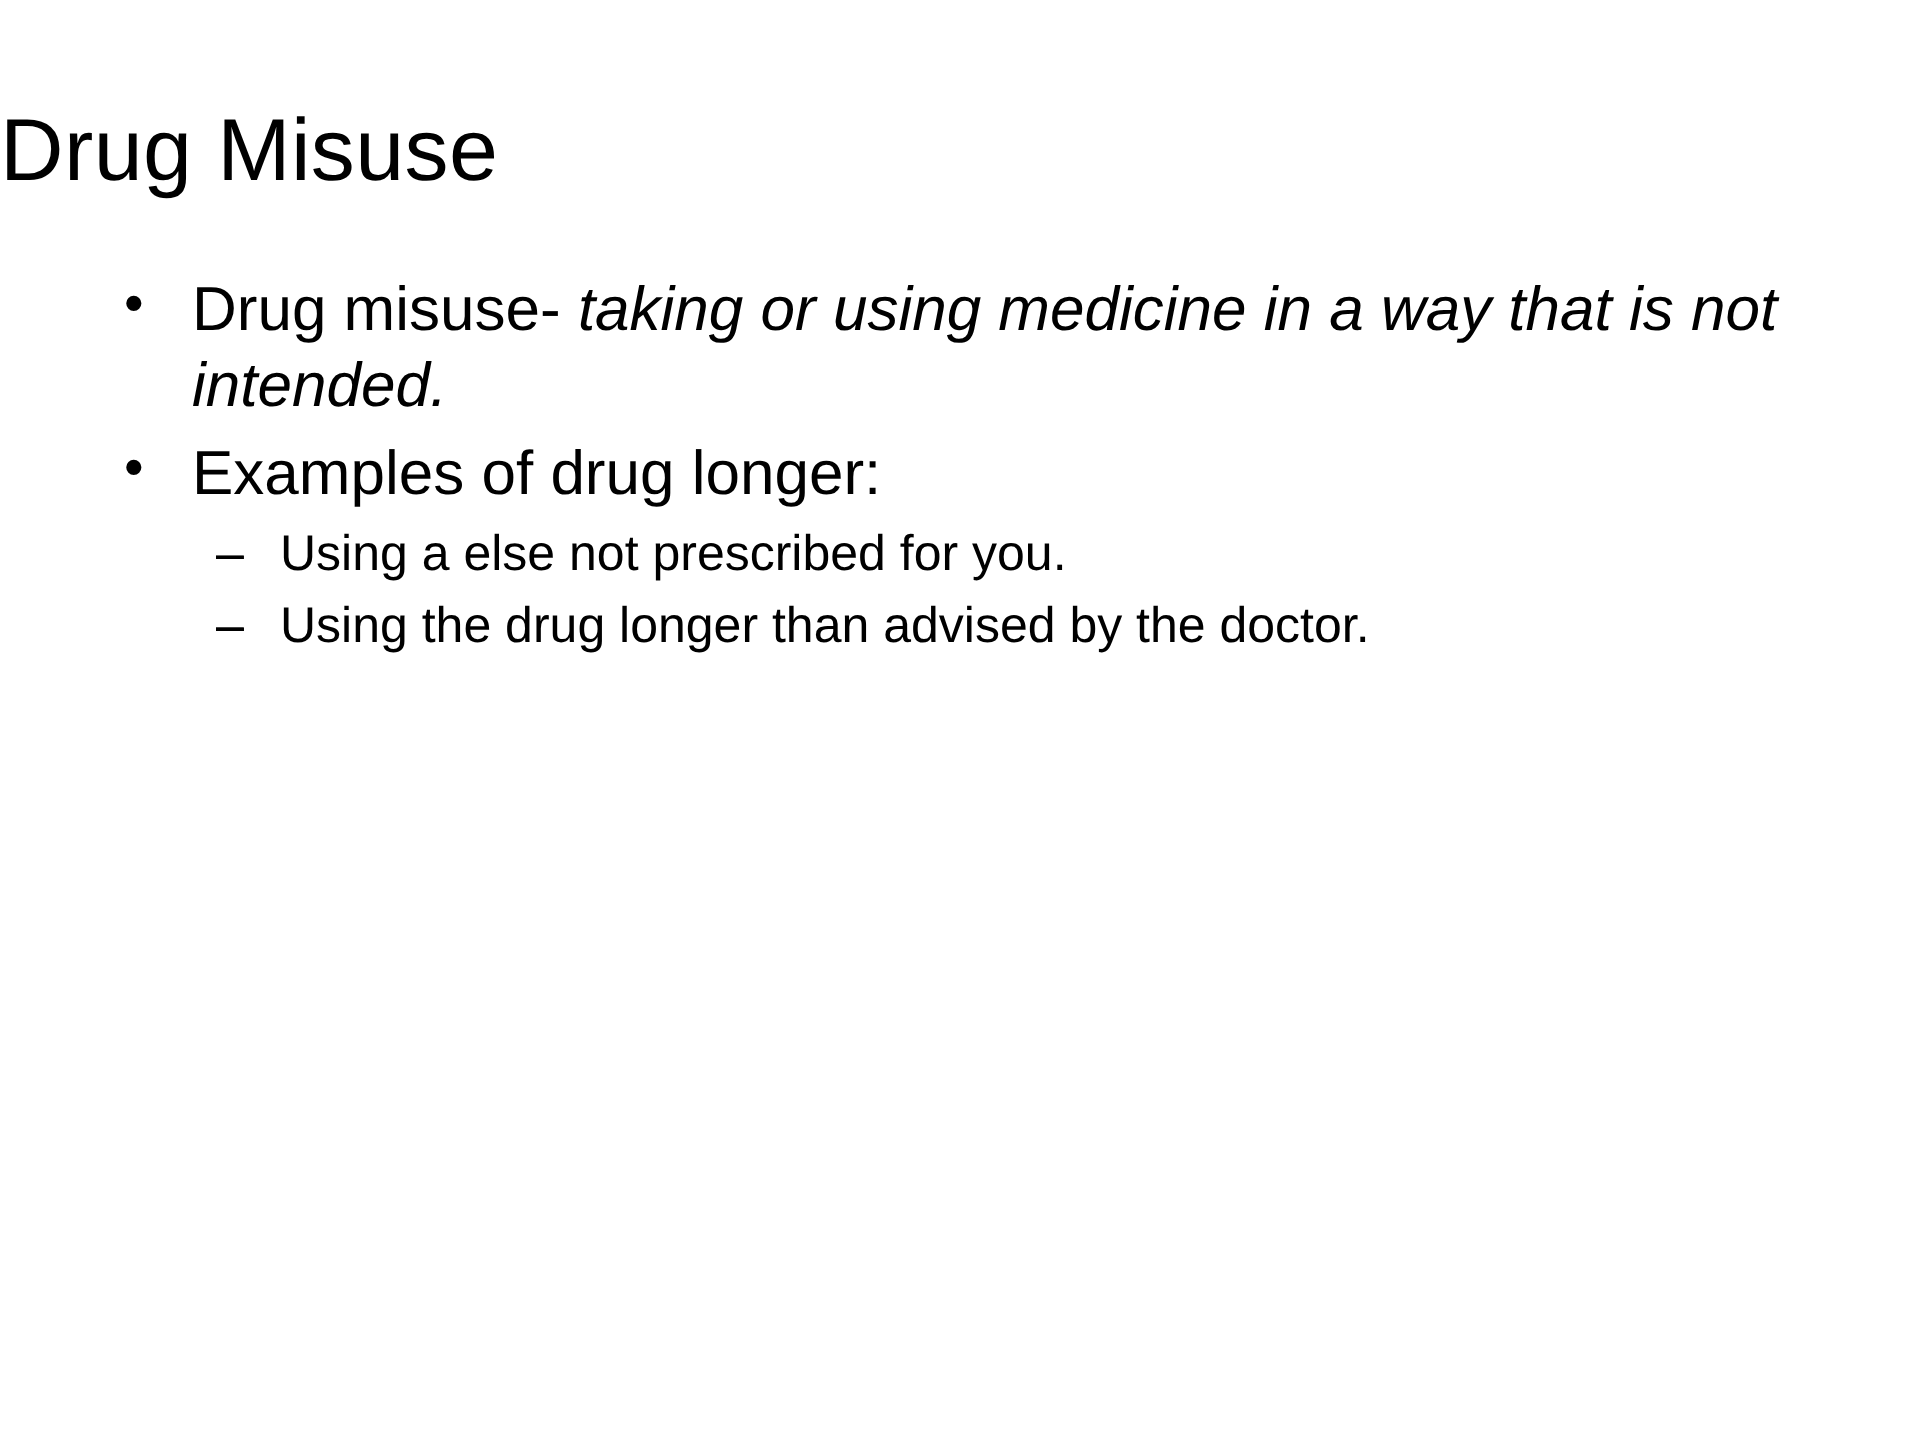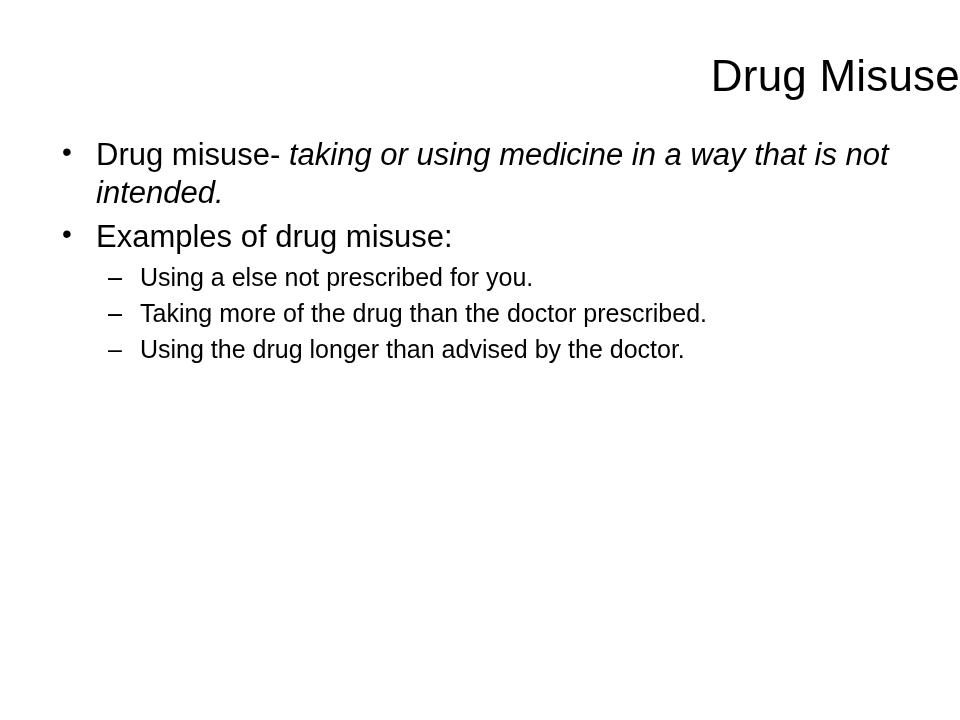--- a/index.html
+++ b/index.html
@@ -14,21 +14,21 @@
     color: #000000;
     overflow: hidden;
   }
   .slide {
     width: 960px;
     height: 720px;
     position: relative;
     box-sizing: border-box;
   }
   .slide-title {
-    text-align: right;
+    text-align: left;
     font-size: 44px;
     font-weight: normal;
     line-height: 1.1;
     margin: 0;
     padding-top: 52px;
     letter-spacing: 0.2px;
   }
   .body-list {
     list-style: none;
     margin: 0;
@@ -83,42 +83,41 @@
 
   <ul class="body-list">
 
     <li class="lvl1">
       <span class="bullet">•</span>
       <span>Drug misuse- </span><span class="emph">taking or using medicine in a way that is not intended.</span>
     </li>
 
     <li class="lvl1">
       <span class="bullet">•</span>
-      <span>Examples of drug misuse:</span>
+      <span>Examples of drug longer:</span>
     </li>
 
     <li>
       <ul class="sub-list">
 
         <li class="lvl2">
           <span class="bullet">–</span>
         </li>
 
         <li class="lvl2">
           <span class="bullet">–</span>
           <span>Using a else not prescribed for you.</span>
         </li>
 
         <li class="lvl2">
           <span class="bullet">–</span>
         </li>
 
         <li class="lvl2">
           <span class="bullet">–</span>
-          <span>Taking more of the drug than the doctor prescribed.</span>
         </li>
 
         <li class="lvl2">
           <span class="bullet">–</span>
           <span>Using the drug longer than advised by the doctor.</span>
         </li>
 
       </ul>
     </li>
 

